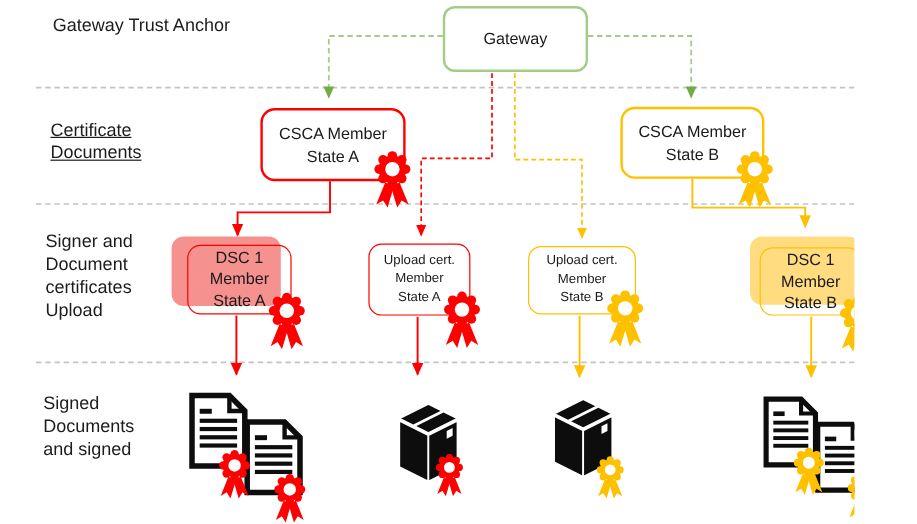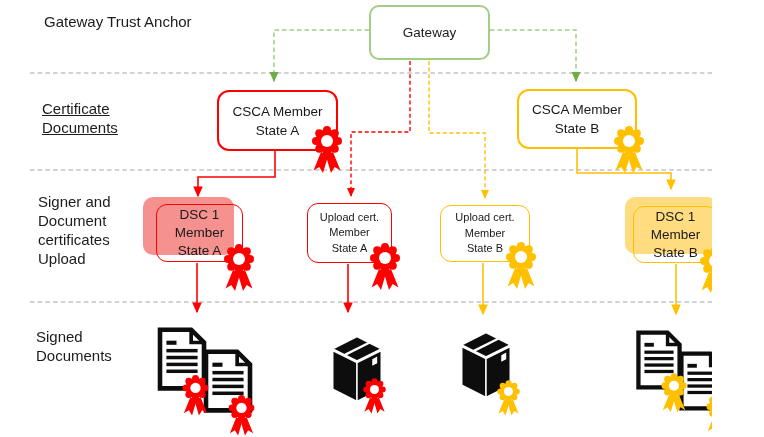--- a/index.html
+++ b/index.html
@@ -123,20 +123,21 @@
   </div>
   <div class="rowlabel" style="left:38px;top:192px;">
     <span class="ln" style="display:block">Signer and</span>
     <span class="ln" style="display:block">Document</span>
     <span class="ln" style="display:block">certificates</span>
     <span class="ln" style="display:block">Upload</span>
   </div>
   <div class="rowlabel" style="left:36px;top:327px;">
     <span class="ln" style="display:block">Signed</span>
     <span class="ln" style="display:block">Documents</span>
+    <span class="ln" style="display:block">and signed</span>
   </div>
 
   <div class="hl hl-red" style="left:143px;top:197px;width:91px;height:58px;"></div>
   <div class="hl hl-gold" style="left:625px;top:197px;width:92px;height:57px;"></div>
 
   <div class="node b-green" style="left:369px;top:5px;width:121px;height:55px;">
     <span class="ln">Gateway</span>
   </div>
 
   <div class="node b-red2" style="left:217px;top:90px;width:121px;height:61px;">

